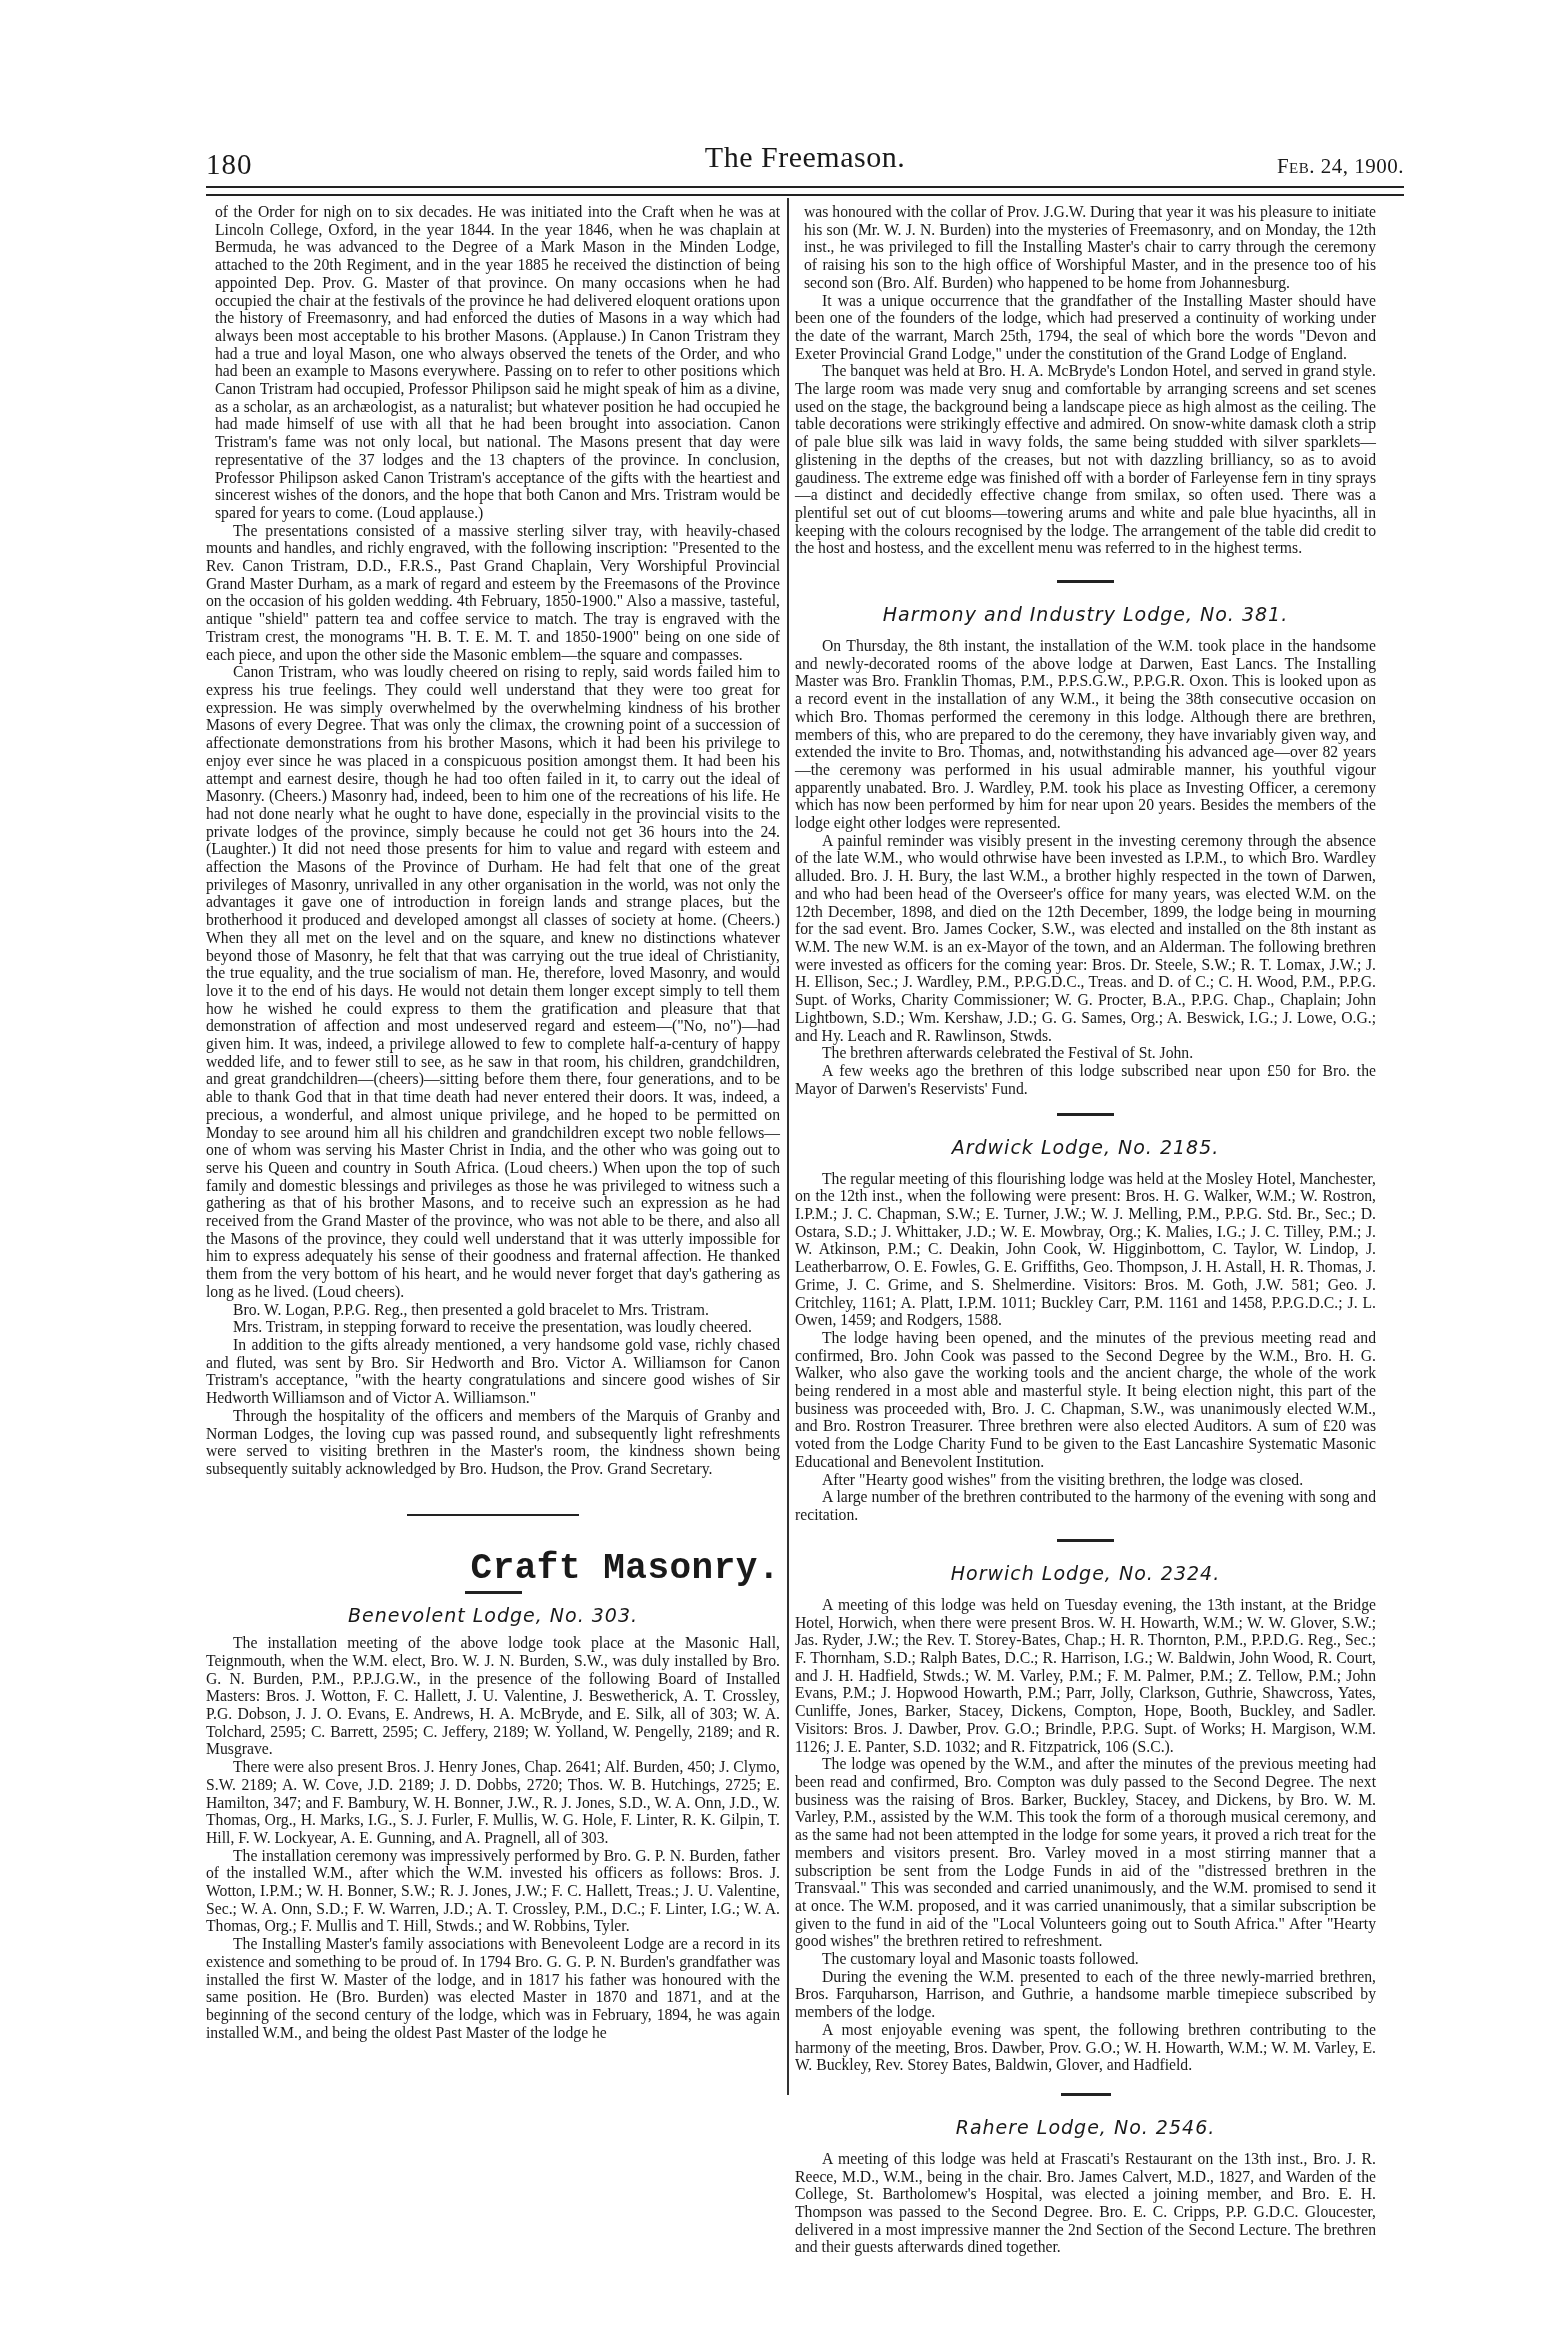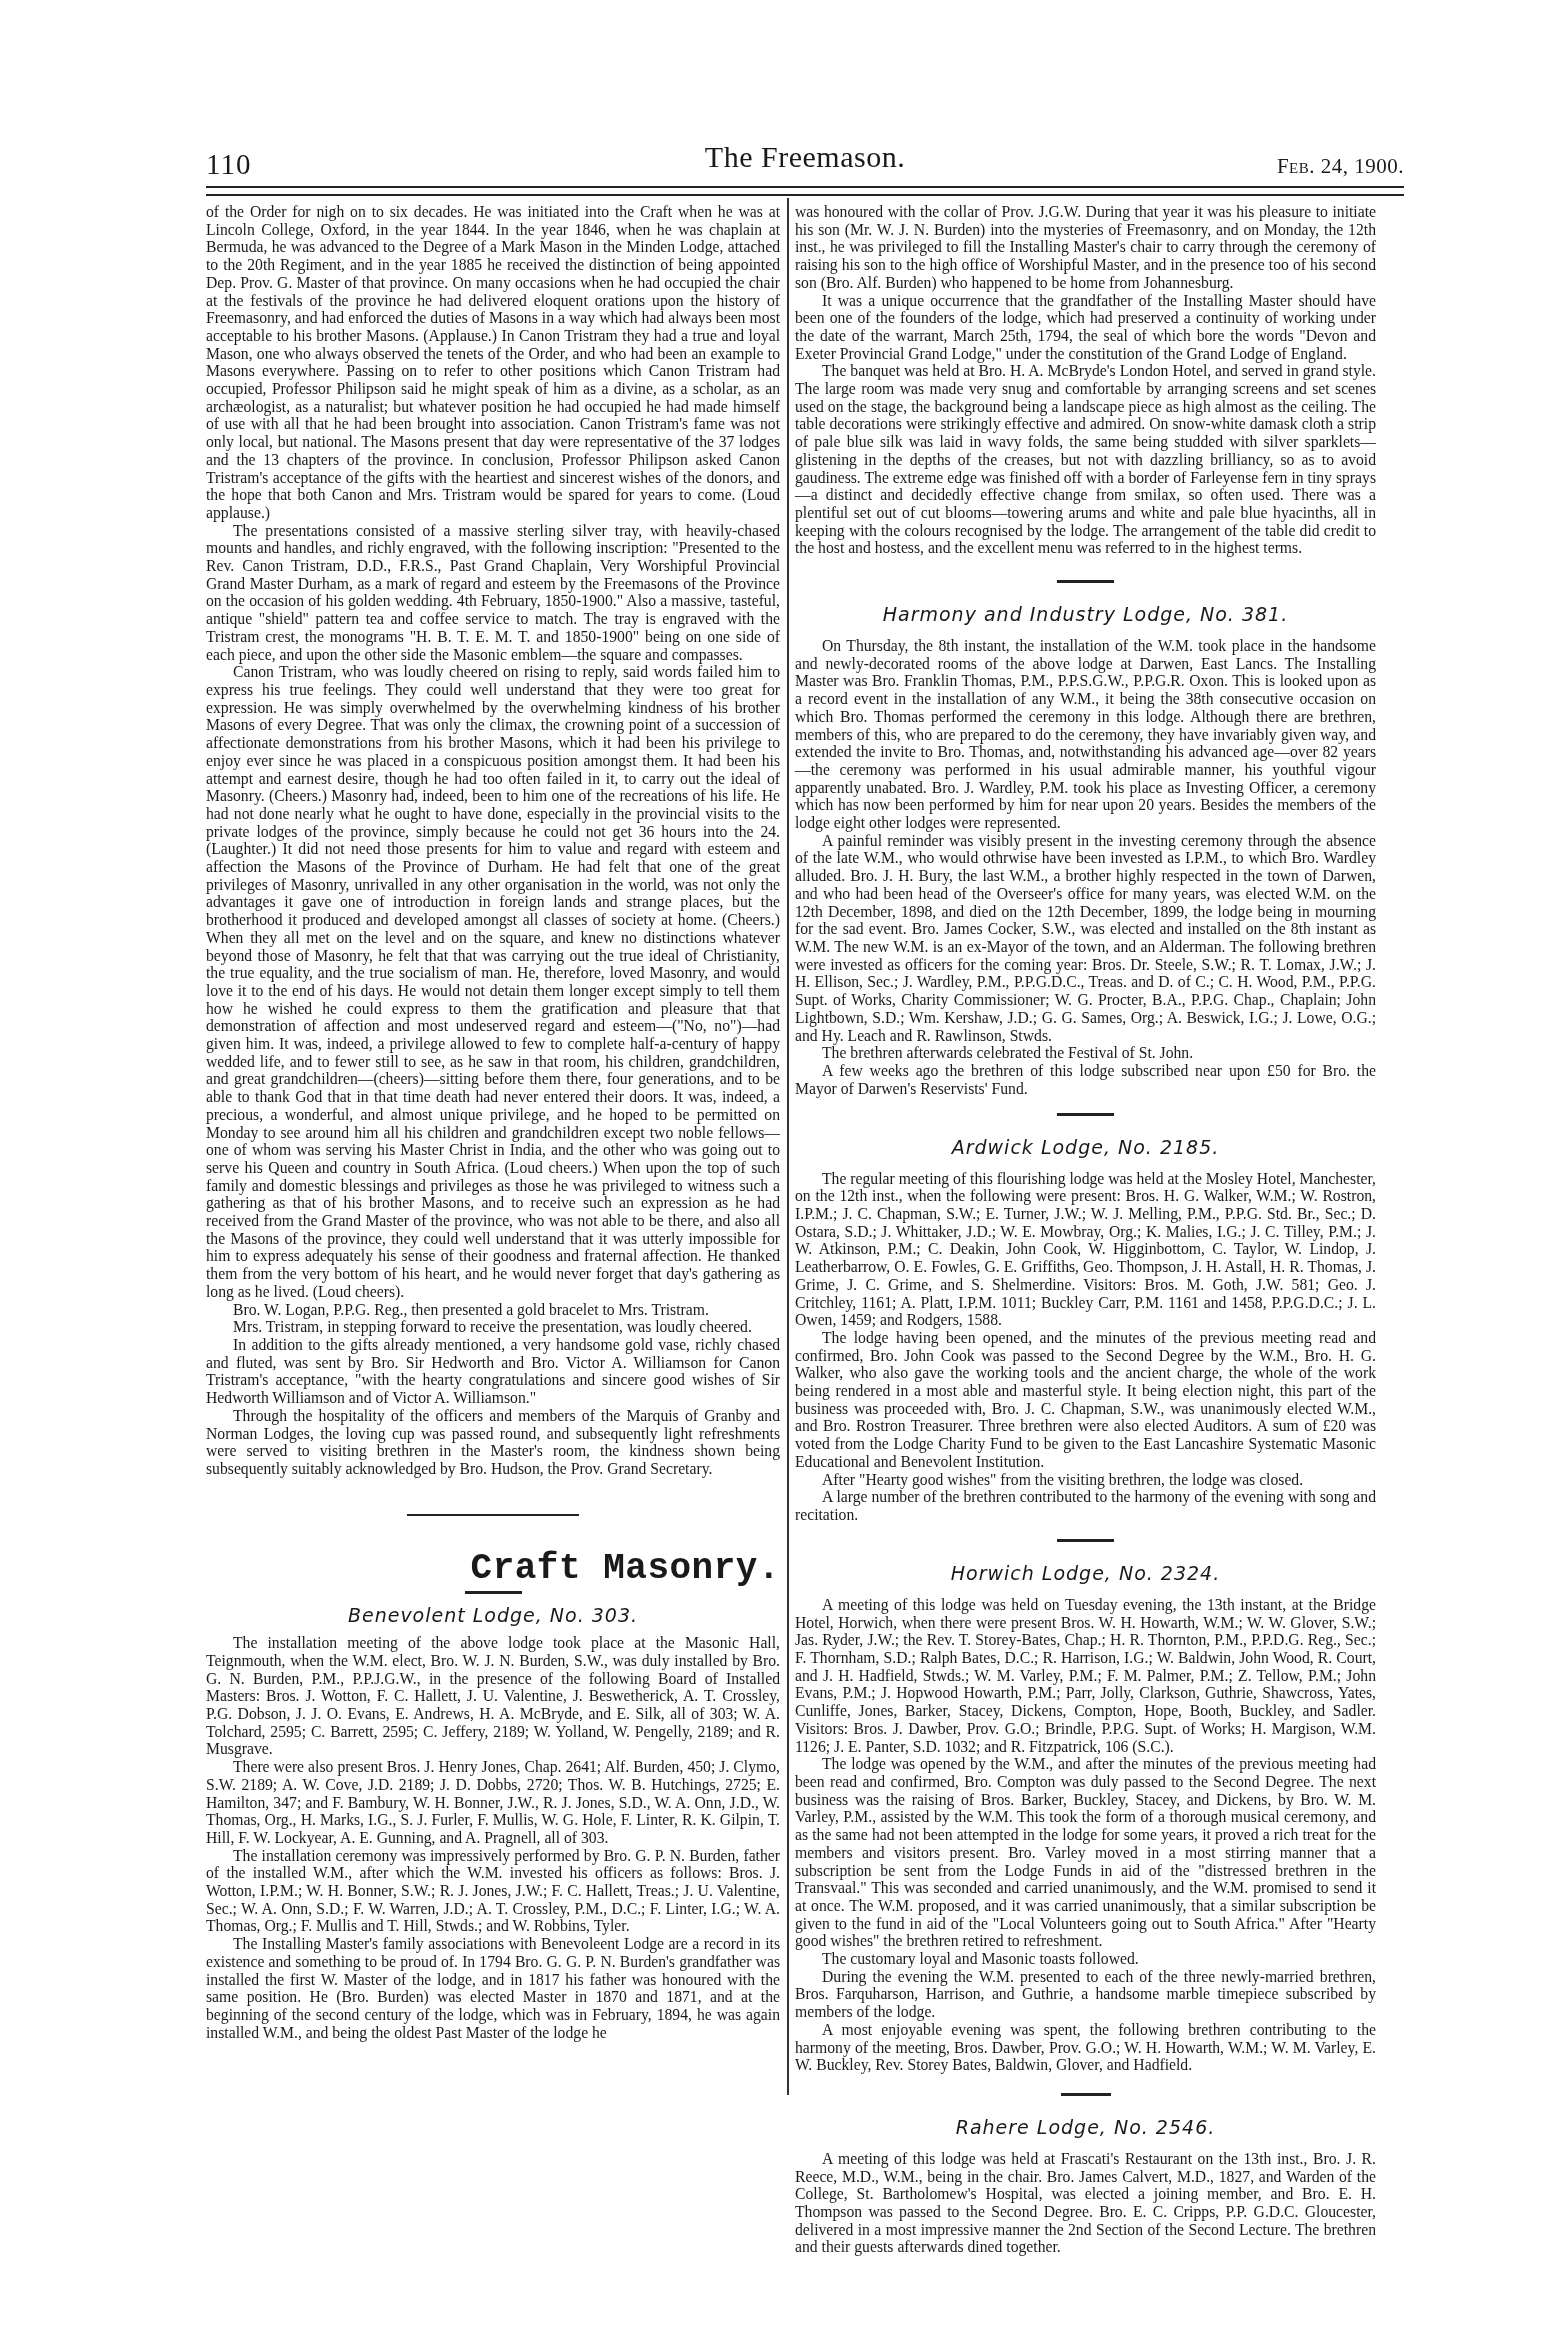--- a/index.html
+++ b/index.html
@@ -9,32 +9,32 @@
   .pageno { position:absolute; left:0; top:0; font-size:29px; letter-spacing:1px; }
   .title { position:absolute; left:0; right:0; top:-7.6px; text-align:center; font-size:30px; letter-spacing:0.5px; }
   .date { position:absolute; right:0; top:5.7px; font-size:21px; font-variant:small-caps; letter-spacing:0.5px; }
   .rule1 { position:absolute; left:206px; top:186px; width:1198px; height:1.9px; background:#222; }
   .rule2 { position:absolute; left:206px; top:194px; width:1198px; height:1.9px; background:#222; }
   .colrule { position:absolute; left:787px; top:198px; width:1.9px; height:1897px; background:#333; }
   .col { position:absolute; top:203px; font-size:15.7px; line-height:17.7px; text-align:justify; hyphens:auto; }
   .col.left { left:206px; width:574px; }
   .col.right { left:795px; width:581px; }
   .col p { margin:0; text-indent:27px; }
-  .col p.noindent { text-indent:0; }
+  .col p.noindent { text-indent:0;margin-left:9px; }
   .short-rule { height:2.9px; background:#222; margin:13.4px auto; }
   .short-rule.wide { width:172px; height:1.9px; margin:36px auto 9.6px; }
   .section-banner { text-align:right; font-family:Liberation Mono, monospace; font-weight:bold; font-size:36px; margin:44px 0 9.6px; letter-spacing:0.5px; }
   .lodge-head { text-align:center; font-family:"DejaVu Sans","Liberation Sans",sans-serif; font-size:19px; letter-spacing:1px; margin:7.6px 0 9.6px;font-style:italic; }
   .right .lodge-head { margin:23px 0 13.4px; }
 </style>
 </head>
 <body>
 
 <div class="masthead">
-  <span class="pageno">110</span>
+  <span class="pageno">180</span>
   <div class="title">The Freemason.</div>
   <span class="date">Feb. 24, 1900.</span>
 </div>
 <div class="rule1"></div>
 <div class="rule2"></div>
 <div class="colrule"></div>
 
 <div class="col left">
   <p class="noindent">of the Order for nigh on to six decades. He was initiated into the Craft when he was at Lincoln College, Oxford, in the year 1844. In the year 1846, when he was chaplain at Bermuda, he was advanced to the Degree of a Mark Mason in the Minden Lodge, attached to the 20th Regiment, and in the year 1885 he received the distinction of being appointed Dep. Prov. G. Master of that province. On many occasions when he had occupied the chair at the festivals of the province he had delivered eloquent orations upon the history of Freemasonry, and had enforced the duties of Masons in a way which had always been most acceptable to his brother Masons. (Applause.) In Canon Tristram they had a true and loyal Mason, one who always observed the tenets of the Order, and who had been an example to Masons everywhere. Passing on to refer to other positions which Canon Tristram had occupied, Professor Philipson said he might speak of him as a divine, as a scholar, as an archæologist, as a naturalist; but whatever position he had occupied he had made himself of use with all that he had been brought into association. Canon Tristram's fame was not only local, but national. The Masons present that day were representative of the 37 lodges and the 13 chapters of the province. In conclusion, Professor Philipson asked Canon Tristram's acceptance of the gifts with the heartiest and sincerest wishes of the donors, and the hope that both Canon and Mrs. Tristram would be spared for years to come. (Loud applause.)</p>
   <p>The presentations consisted of a massive sterling silver tray, with heavily-chased mounts and handles, and richly engraved, with the following inscription: "Presented to the Rev. Canon Tristram, D.D., F.R.S., Past Grand Chaplain, Very Worshipful Provincial Grand Master Durham, as a mark of regard and esteem by the Freemasons of the Province on the occasion of his golden wedding. 4th February, 1850-1900." Also a massive, tasteful, antique "shield" pattern tea and coffee service to match. The tray is engraved with the Tristram crest, the monograms "H. B. T. E. M. T. and 1850-1900" being on one side of each piece, and upon the other side the Masonic emblem—the square and compasses.</p>

